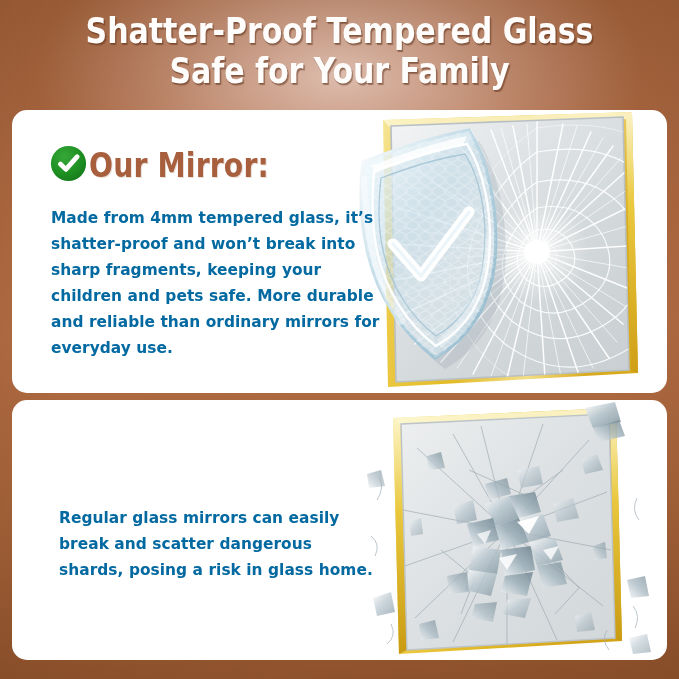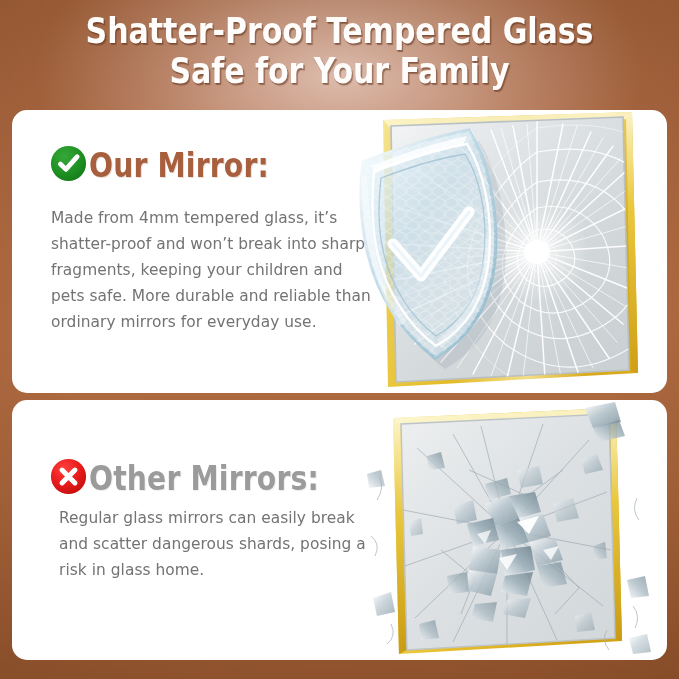--- a/index.html
+++ b/index.html
@@ -78,23 +78,24 @@
     white-space:nowrap;
   }
   #head-text-top    { color:#a75f3d; text-shadow:1px 1px 0 rgba(120,70,45,0.18); }
   #head-text-bottom { color:#9b9b9b; text-shadow:1px 1px 0 rgba(140,140,140,0.16); }
 
   .body-copy {
     position:absolute;
     font-family:"DejaVu Sans","Liberation Sans", sans-serif;
     font-size:15.4px;
     line-height:26px;
-    color:#737373;
+    color:#0369a1;
     letter-spacing:0.05px;
     z-index:6;
+    font-weight:bold;
   }
   #body-top    { left:39px; top:95px;  width:330px; }
   #body-bottom { left:47px; top:105px; width:320px; }
 
   
   .art { position:absolute; z-index:5; }
   #art-top    { right:6px;  top:2px;  width:320px; height:281px; }
   #art-bottom { right:10px; top:0px;  width:300px; height:260px; }
   .art svg { display:block; width:100%; height:100%; }
 </style>
@@ -286,34 +287,20 @@
 
           <path d="M52 126 L80 158 L128 94" fill="none" stroke="#ffffff" stroke-width="11" stroke-linecap="round" stroke-linejoin="round" opacity="0.97"></path>
           <path d="M52 126 L80 158 L128 94" fill="none" stroke="#dcedf6" stroke-width="3" stroke-linecap="round" stroke-linejoin="round" opacity="0.55"></path>
         </g>
       </svg>
     </div>
   </div>
 
   <div class="card" id="card-bottom">
 
-    <div class="head-row" id="head-row-bottom">
-      <svg class="badge" viewBox="0 0 40 40">
-        <defs>
-          <radialGradient id="gRed" cx="38%" cy="28%" r="80%">
-            <stop offset="0%" stop-color="#ff4040"></stop>
-            <stop offset="55%" stop-color="#e81b1b"></stop>
-            <stop offset="100%" stop-color="#c30d0d"></stop>
-          </radialGradient>
-        </defs>
-        <circle cx="20" cy="20" r="19" fill="url(#gRed)"></circle>
-        <path d="M13 13 L27 27 M27 13 L13 27" fill="none" stroke="#ffffff" stroke-width="5.4" stroke-linecap="round"></path>
-      </svg>
-      <div class="head-text" id="head-text-bottom">Other Mirrors:</div>
-    </div>
 
     <div class="body-copy" id="body-bottom">Regular glass mirrors can easily break and scatter dangerous shards, posing a risk in glass home.</div>
 
     <div class="art" id="art-bottom">
       <svg viewBox="0 0 300 260">
         <defs>
           <linearGradient id="goldC" x1="0" y1="0" x2="1" y2="0.25">
             <stop offset="0%" stop-color="#f7ea9f"></stop>
             <stop offset="25%" stop-color="#ecc93e"></stop>
             <stop offset="60%" stop-color="#e0b726"></stop>

